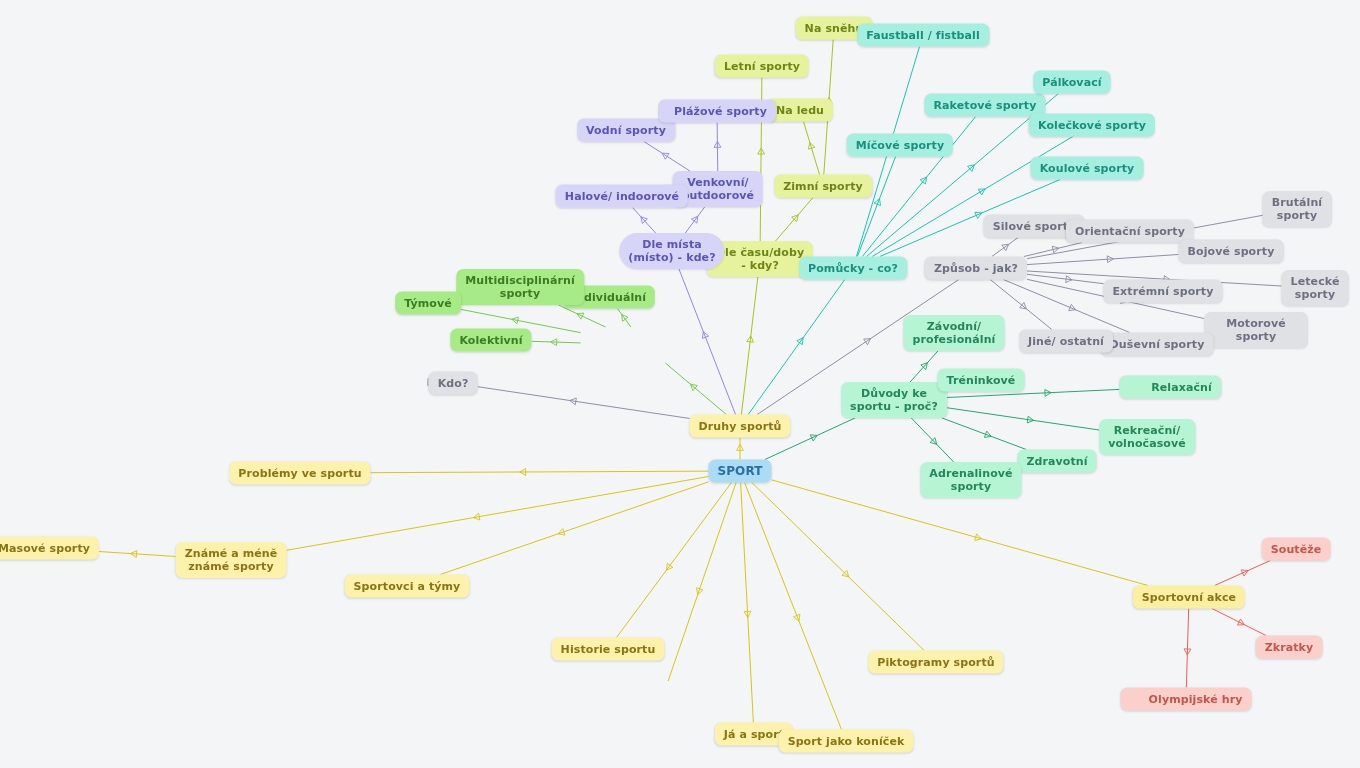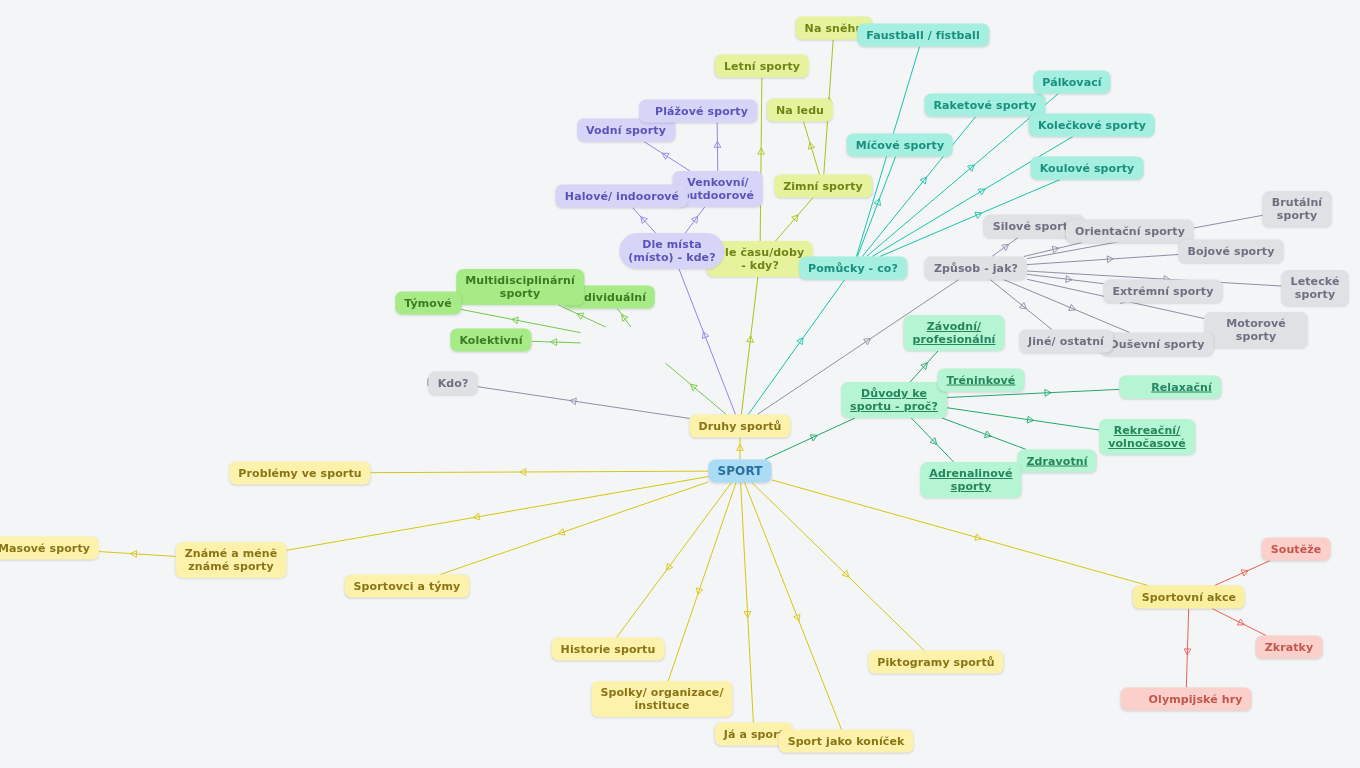--- a/index.html
+++ b/index.html
@@ -25,21 +25,21 @@
     white-space:pre-line;
     letter-spacing:.1px;
     box-shadow:0 1px 2px rgba(80,80,90,.16);
   }
   .n-central{background:#aadcf6;color:#2a6f9e;font-size:12px;}
   .n-yellow{background:#fdf2ab;color:#8a7416;}
   .n-yellow2{background:#fbf0a2;color:#8a7416;}
   .n-lime{background:#e6f39c;color:#6f8418;}
   .n-purple{background:#d6d5f8;color:#5a54b8;}
   .n-green{background:#a7eb87;color:#3d7a24;}
-  .n-mint{background:#b6f5d4;color:#24865c;text-decoration:underline;}
+  .n-mint{background:#b6f5d4;color:#24865c;}
   .n-teal{background:#a4efe0;color:#1a8f7e;}
   .n-gray{background:#e0e1e5;color:#6c7080;}
   .n-red{background:#fbd0cb;color:#c4564c;}
 </style>
 </head>
 <body>
 
 <div id="canvas">
   <svg id="edges">
       <g>
@@ -264,42 +264,40 @@
       </g>
     </svg>
 <div class="node n-central" style="left: 740px; top: 471px;">SPORT</div>
     <div class="node n-yellow" style="left: 740px; top: 426px;">Druhy sportů</div>
     <div class="node n-yellow" style="left: 300px; top: 473px;">Problémy ve sportu</div>
     <div class="node n-yellow" style="left: 231px; top: 560px;">Známé a méně
 známé sporty</div>
     <div class="node n-yellow" style="left: 44px; top: 548px;">Masové sporty</div>
     <div class="node n-yellow" style="left: 407px; top: 586px;">Sportovci a týmy</div>
     <div class="node n-yellow" style="left: 608px; top: 649px;">Historie sportu</div>
-    <div class="node n-yellow" style="left: 662px; top: 699px;">Spolky/ organizace/
-instituce</div>
     <div class="node n-yellow" style="left: 754px; top: 734px;">Já a sport</div>
     <div class="node n-yellow" style="left: 846px; top: 741px;">Sport jako koníček</div>
     <div class="node n-yellow" style="left: 936px; top: 662px;">Piktogramy sportů</div>
     <div class="node n-yellow2" style="left: 1189px; top: 597px;">Sportovní akce</div>
     <div class="node n-red" style="left: 1296px; top: 549px;">Soutěže</div>
     <div class="node n-red" style="left: 1289px; top: 647px;">Zkratky</div>
     <div class="node n-red" style="left: 1186px; top: 699px; padding-left: 28px;">Olympijské hry</div>
     <div class="node n-lime" style="left: 760px; top: 259px;">Dle času/doby
 - kdy?</div>
     <div class="node n-lime" style="left: 762px; top: 66px;">Letní sporty</div>
     <div class="node n-lime" style="left: 823px; top: 186px;">Zimní sporty</div>
     <div class="node n-lime" style="left: 834px; top: 28px;">Na sněhu</div>
     <div class="node n-lime" style="left: 800px; top: 110px;">Na ledu</div>
     <div class="node n-purple" style="left: 672px; top: 251px; border-radius: 18px;">Dle místa
 (místo) - kde?</div>
     <div class="node n-purple" style="left: 718px; top: 189px;">Venkovní/
 outdoorové</div>
     <div class="node n-purple" style="left: 622px; top: 196px;">Halové/ indoorové</div>
     <div class="node n-purple" style="left: 626px; top: 130px;">Vodní sporty</div>
-    <div class="node n-purple" style="left: 698px; top: 111px; padding-left: 16px;">Plážové sporty</div>
+    <div class="node n-purple" style="left: 717px; top: 111px; padding-left: 16px;">Plážové sporty</div>
     <div class="node n-green" style="left: 609px; top: 297px;">Individuální</div>
     <div class="node n-green" style="left: 520px; top: 287px;">Multidisciplinární
 sporty</div>
     <div class="node n-green" style="left: 428px; top: 303px;">Týmové</div>
     <div class="node n-green" style="left: 491px; top: 340px;">Kolektivní</div>
     <div class="node n-gray" style="left: 453px; top: 383px;">Kdo?</div>
     <div class="node n-teal" style="left: 853px; top: 268px;">Pomůcky - co?</div>
     <div class="node n-teal" style="left: 923px; top: 35px;">Faustball / fistball</div>
     <div class="node n-teal" style="left: 900px; top: 145px;">Míčové sporty</div>
     <div class="node n-teal" style="left: 985px; top: 105px;">Raketové sporty</div>

